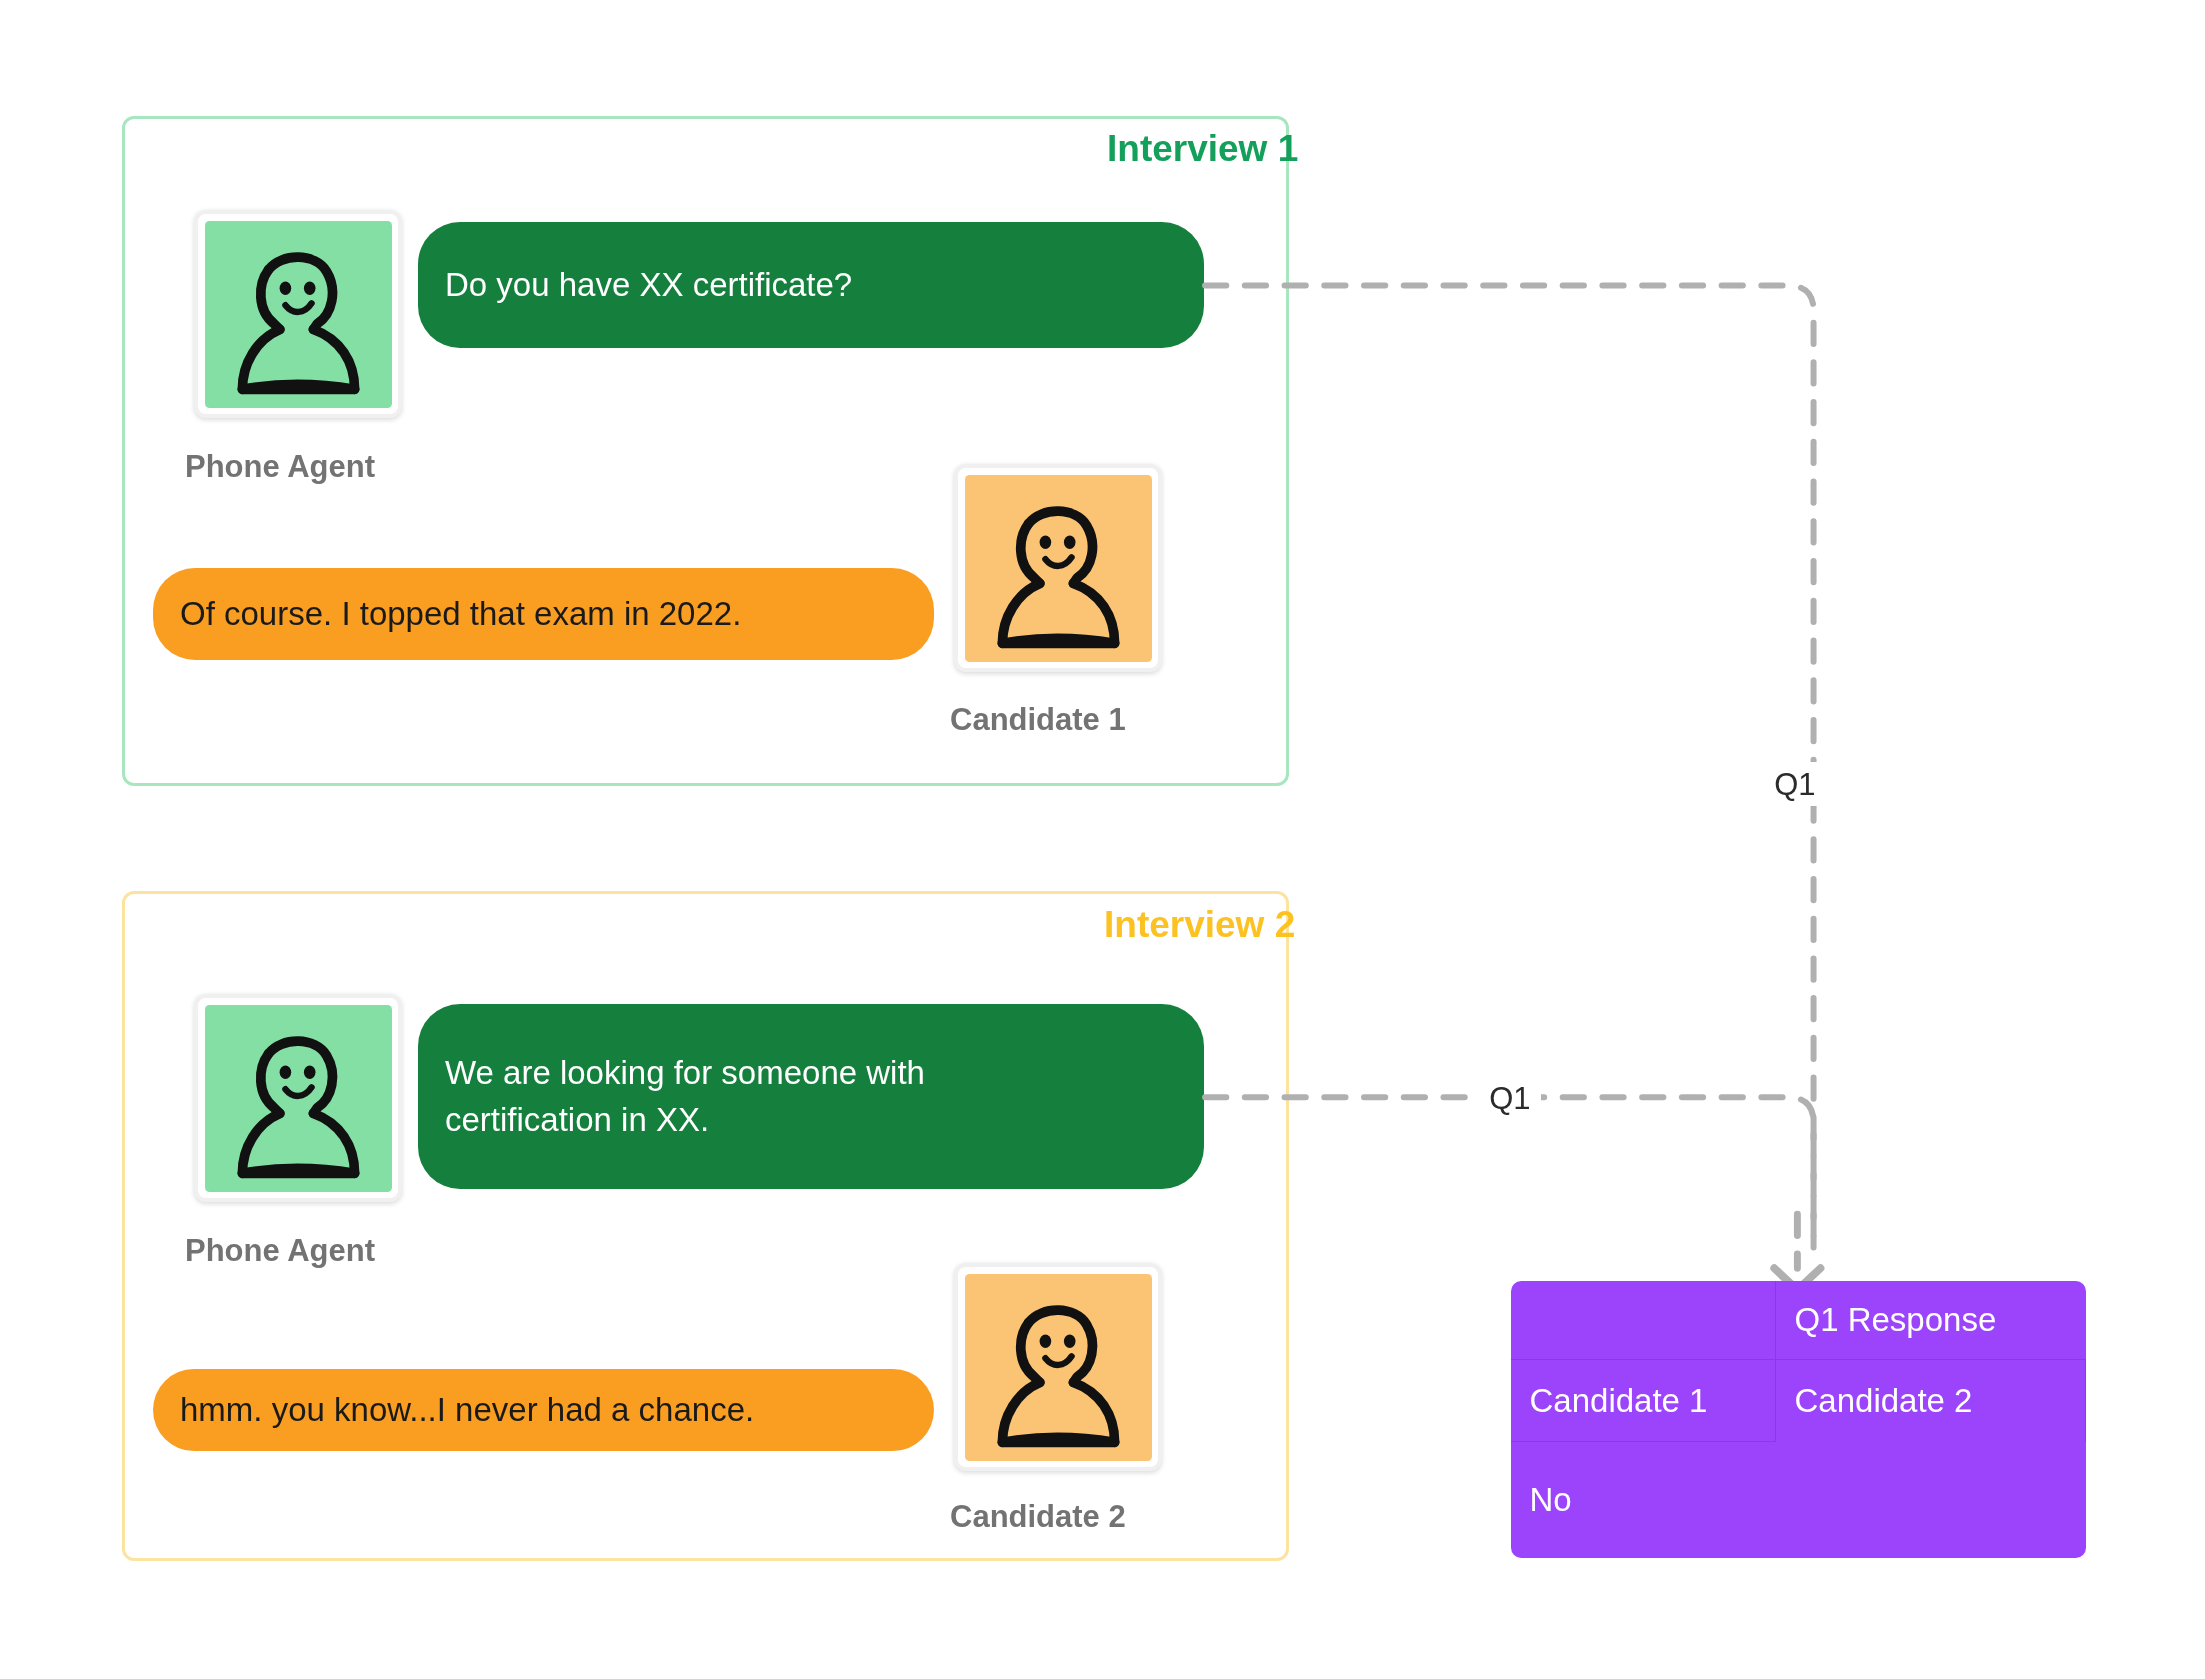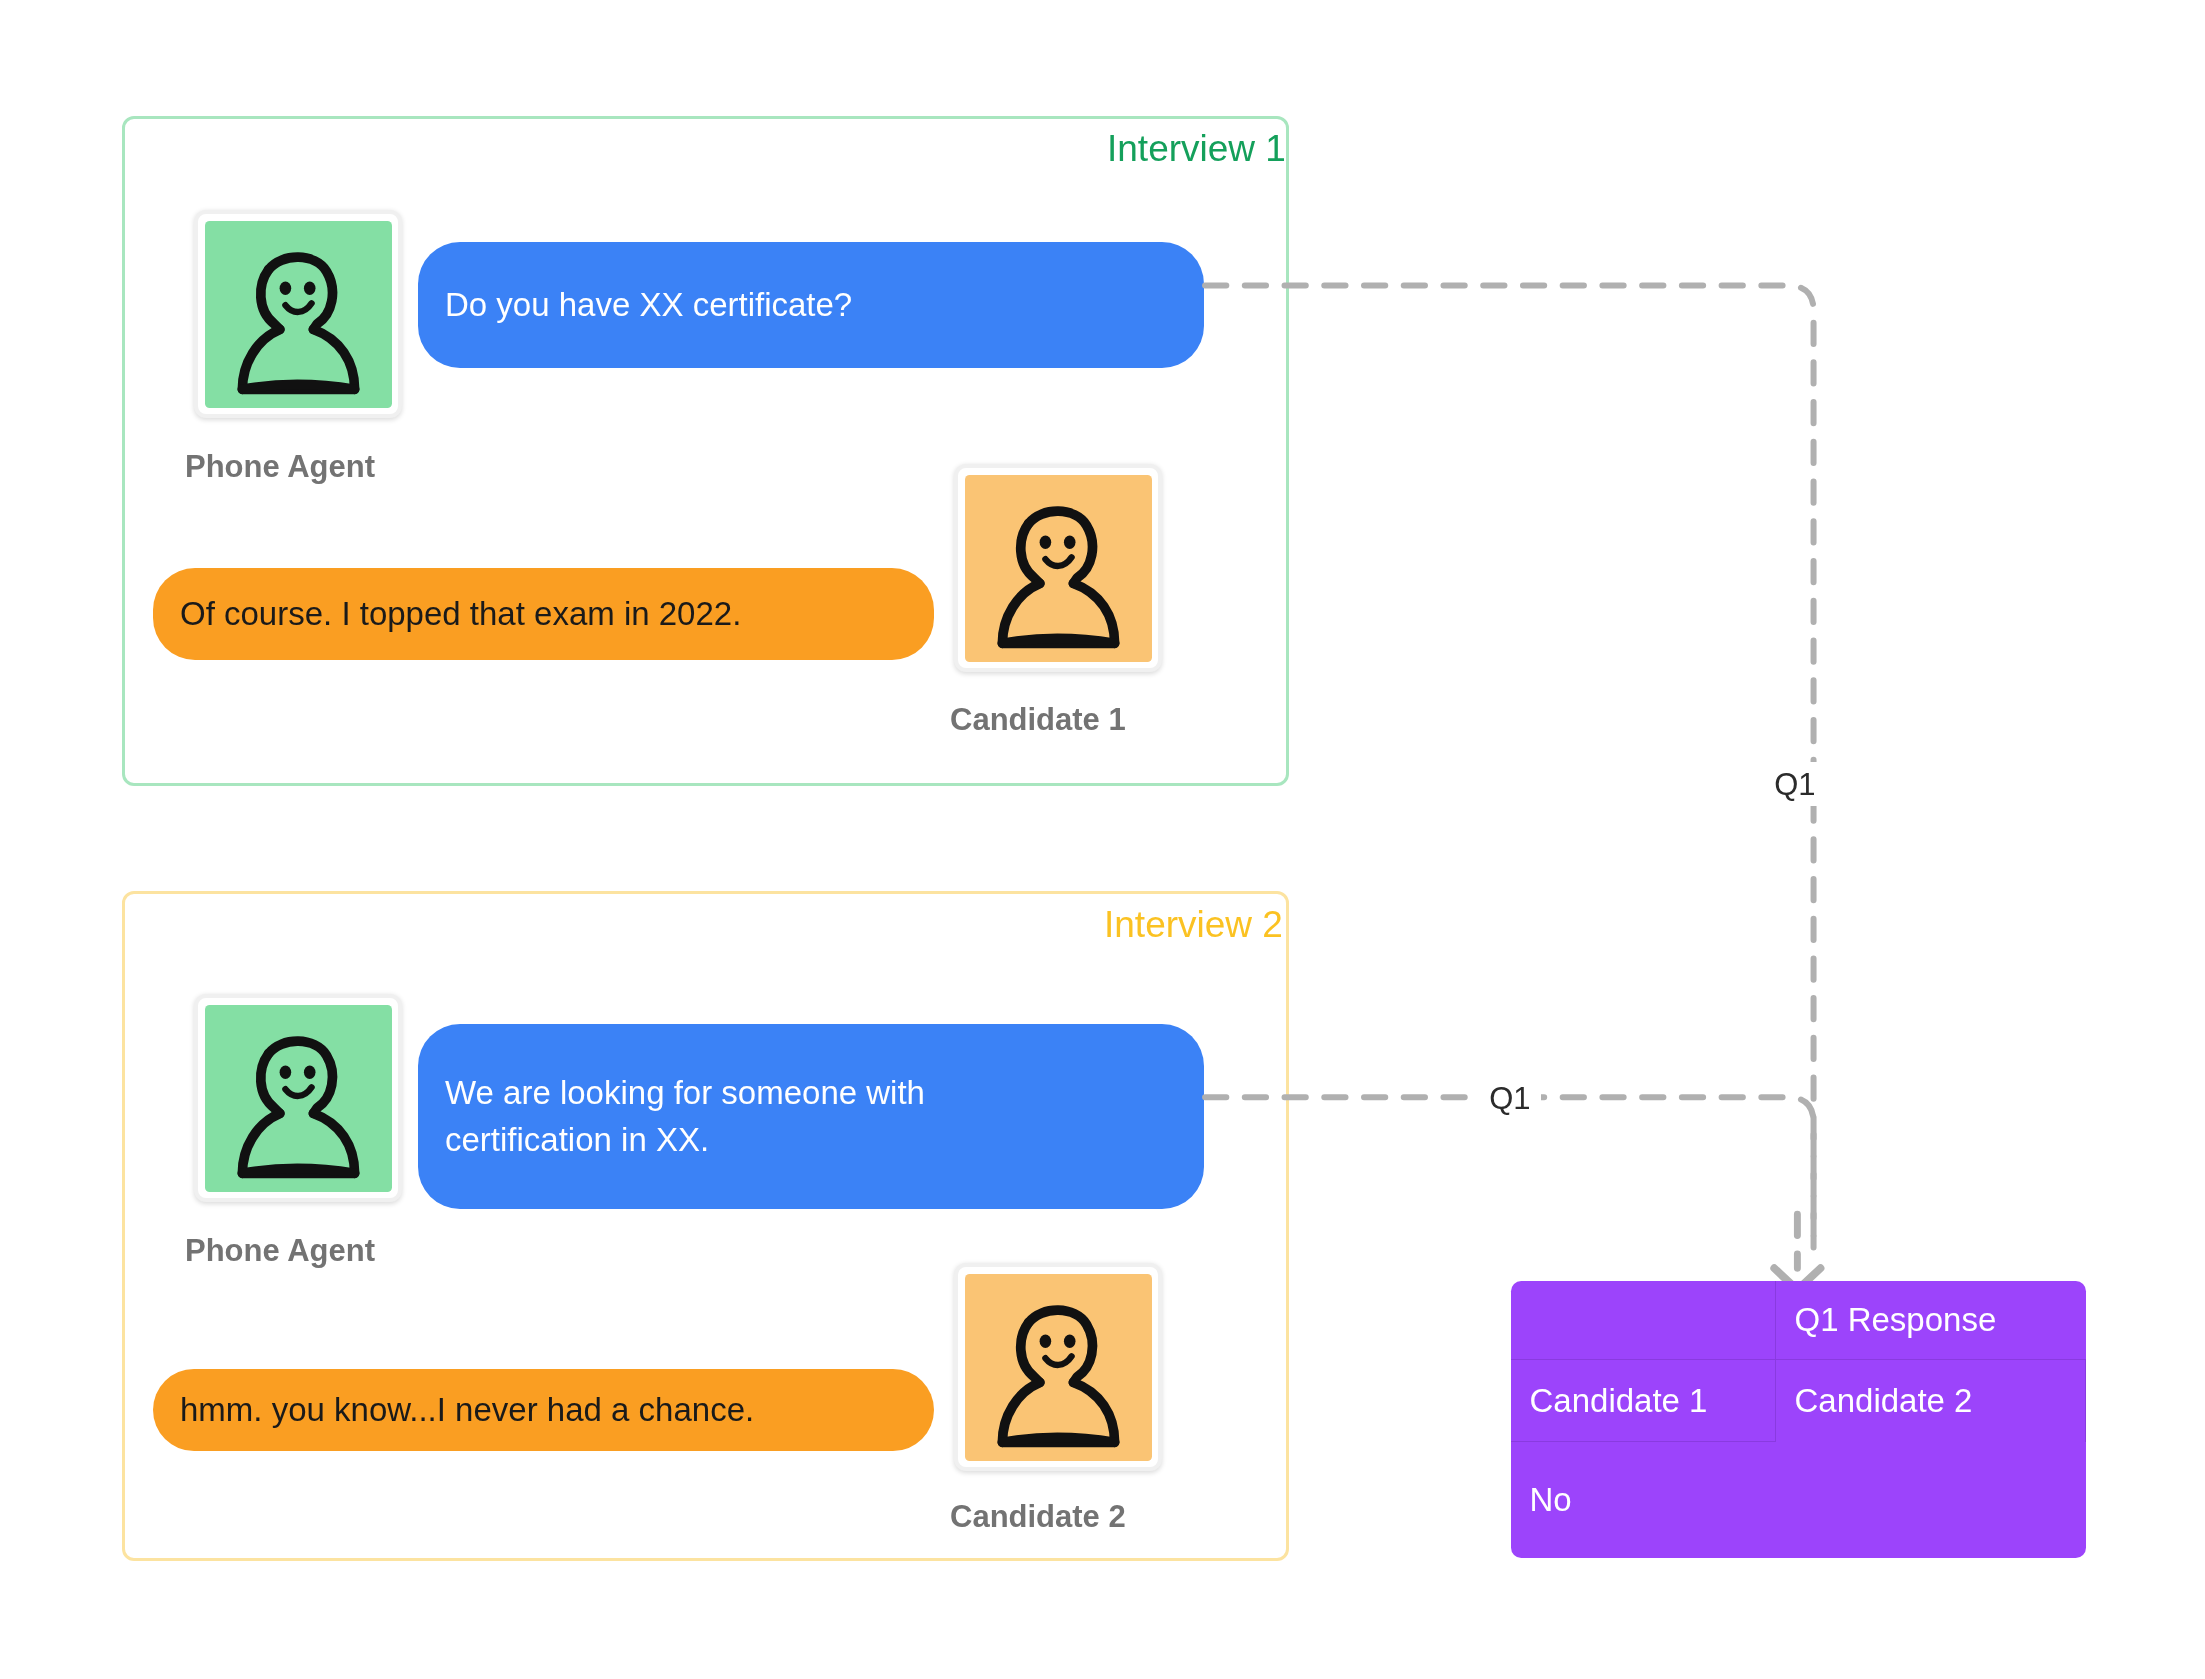--- a/index.html
+++ b/index.html
@@ -21,21 +21,21 @@
   
   .panel {
     position: absolute;
     box-sizing: border-box;
     border-radius: 12px;
     background: #ffffff;
   }
   .panel-title {
     position: absolute;
     font-size: 37px;
-    font-weight: 400;
+    font-weight: 700;
     white-space: nowrap;
     line-height: 1;
   }
 
   
   .avatar-frame {
     position: absolute;
     box-sizing: border-box;
     background: #ffffff;
     border: 4.6px solid #f0f0f0;
@@ -55,23 +55,22 @@
   
   .bubble {
     position: absolute;
     box-sizing: border-box;
     border-radius: 42px;
     display: flex;
     align-items: center;
     padding: 0 27px;
   }
   .bubble.agent {
-    background: #3b82f6;
+    background: #15803d;
     color: #ffffff;
-    margin-top: 20px;
   }
   .bubble.candidate {
     background: #FA9E22;
     color: #1a1a1a;
   }
   .bubble-text {
     font-size: 33px;
     line-height: 1.42;
     font-weight: 400;
   }

